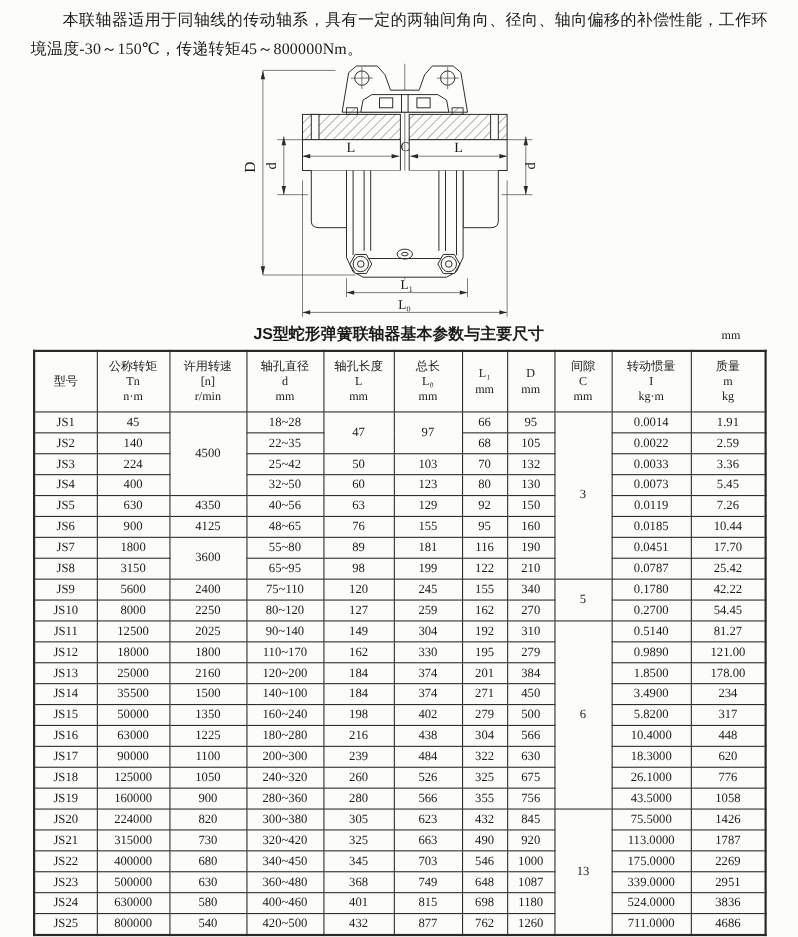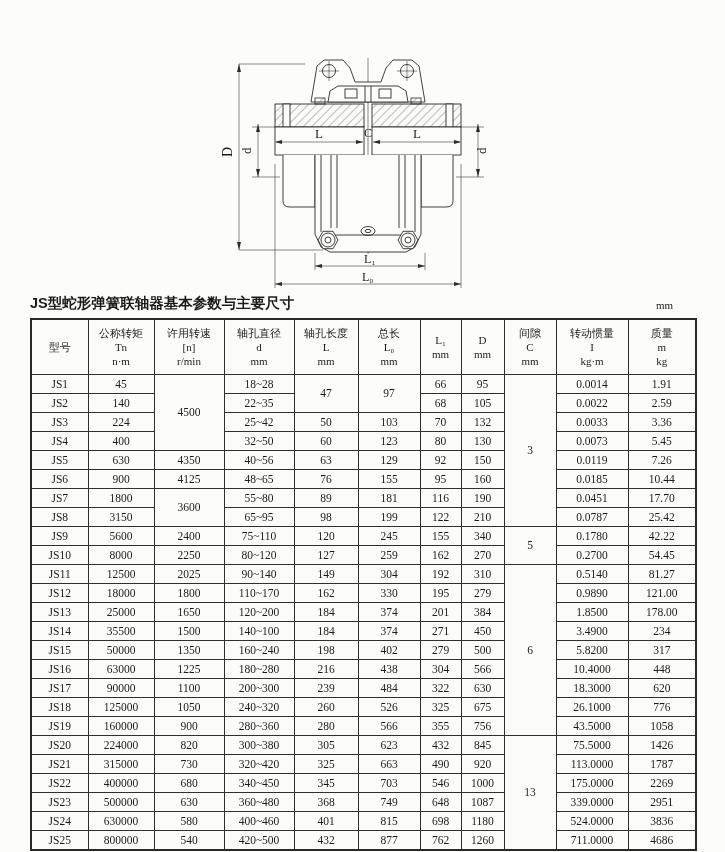--- a/index.html
+++ b/index.html
@@ -1,39 +1,40 @@
 <!DOCTYPE html>
 <html><head>
 <meta charset="utf-8">
 <style>
   html,body{margin:0;padding:0;}
   .page{position:relative;width:725px;height:852px;background:#fcfcfa;
         font-family:"Liberation Serif","DejaVu Serif",serif;color:#1b1b1b;overflow:hidden;}
   .intro{position:absolute;top:6px;left:28px;width:670px;font-size:14.5px;line-height:26px;
          text-indent:29px;text-align:justify;letter-spacing:.2px;}
   .drawing{position:absolute;left:180px;top:54px;}
-  .tbl-title{position:absolute;top:294px;left:30px;width:665px;
+  .tbl-title{position:absolute;top:294px;left:30px;width:665px;text-align:center;
              font-family:"Liberation Sans","DejaVu Sans",sans-serif;font-weight:bold;font-size:14.5px;}
   .unit-mm{position:absolute;top:299px;left:656px;font-size:11px;}
   table.params{position:absolute;top:318px;left:30px;width:665px;border-collapse:collapse;
                table-layout:fixed;font-size:11.5px;text-align:center;border:2px solid #2a2a2a;}
   .params th,.params td{border:1px solid #2f2f2f;padding:0;font-weight:normal;}
   .params thead th{height:54px;font-size:11px;line-height:14px;vertical-align:middle;}
   .params tbody td{height:18px;line-height:17px;vertical-align:middle;}
   svg text{font-family:"Liberation Serif","DejaVu Serif",serif;fill:#1b1b1b;}
   svg .ln{stroke:#2b2b2b;stroke-width:0.9;fill:none;}
   svg .fw{stroke:#2b2b2b;stroke-width:0.9;fill:#fdfdfc;}
   svg .thin{stroke:#3a3a3a;stroke-width:0.6;fill:none;}
   svg .ar{fill:#2b2b2b;stroke:none;}
 </style>
 </head>
 <body>
 
 <div class="page">
 
+  <div class="intro">本联轴器适用于同轴线的传动轴系，具有一定的两轴间角向、径向、轴向偏移的补偿性能，工作环境温度-30～150℃，传递转矩45～800000Nm。</div>
 
   <svg class="drawing" width="365" height="240" viewBox="0 0 365 240">
     <defs>
       <pattern id="hat" width="6" height="6" patternUnits="userSpaceOnUse" patternTransform="rotate(45)">
         <line x1="0" y1="0" x2="0" y2="6" stroke="#5a5a5a" stroke-width="0.8"></line>
       </pattern>
     </defs>
 
     <line class="thin" x1="188" y1="4" x2="188" y2="200"></line>
 
@@ -337,21 +338,21 @@
           <td>162</td>
           <td>330</td>
           <td>195</td>
           <td>279</td>
           <td>0.9890</td>
           <td>121.00</td>
         </tr>
         <tr>
           <td>JS13</td>
           <td>25000</td>
-          <td>1650</td>
+          <td>2160</td>
           <td>120~200</td>
           <td>184</td>
           <td>374</td>
           <td>201</td>
           <td>384</td>
           <td>1.8500</td>
           <td>178.00</td>
         </tr>
         <tr>
           <td>JS14</td>

